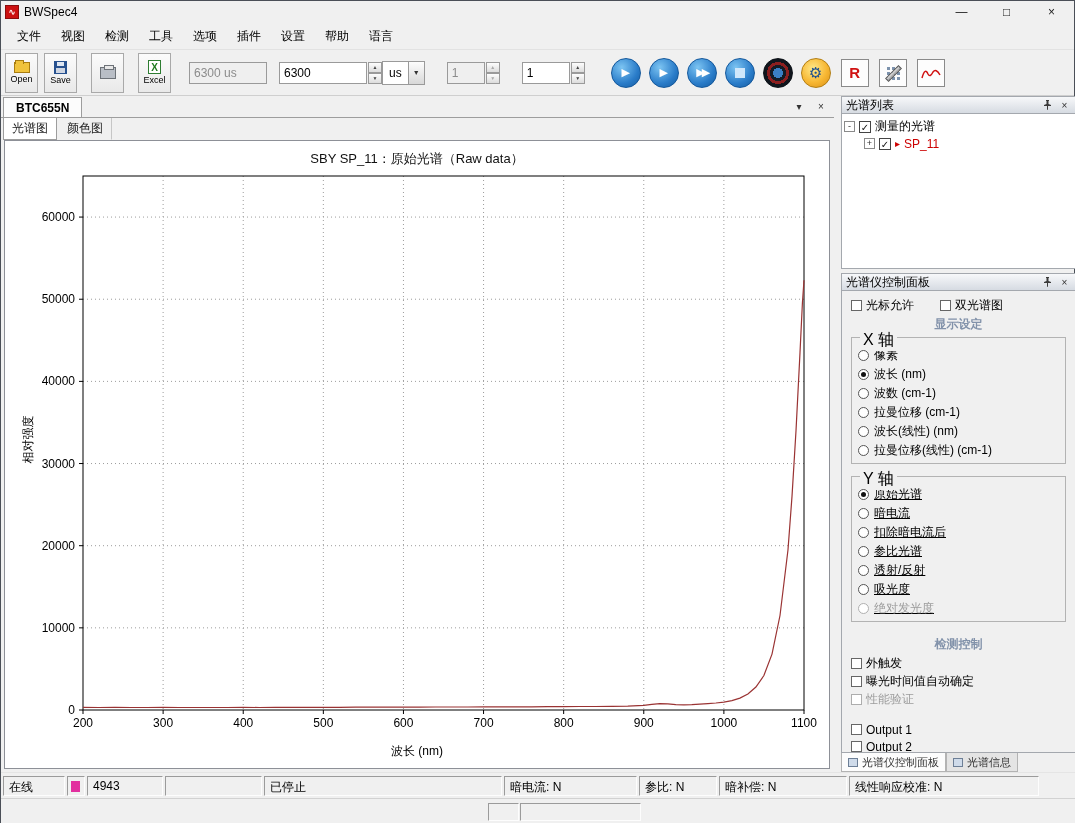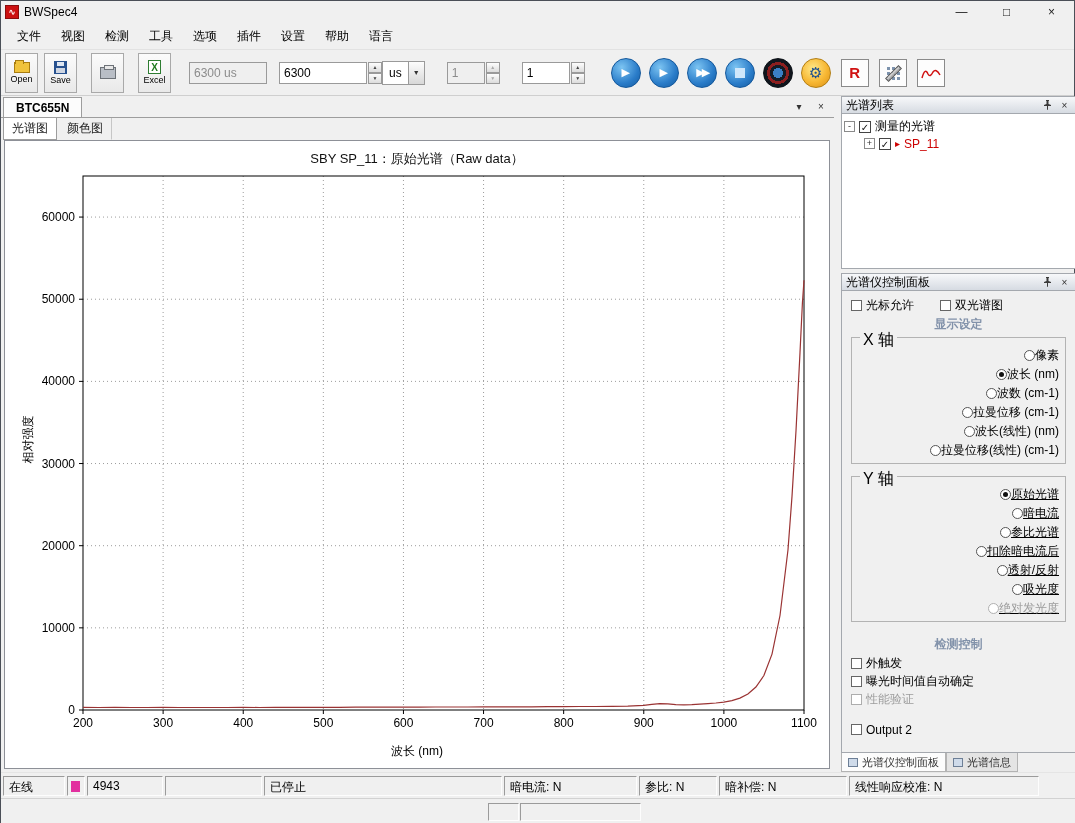--- a/index.html
+++ b/index.html
@@ -86,21 +86,21 @@
   .cp-row-top { display:flex; gap:26px; height:18px; align-items:center; }
   .cp-check { display:flex; align-items:center; gap:4px; font-size:12px; }
   .cp-check .cb2 { width:11px; height:11px; border:1px solid #666; background:#fff; flex:0 0 auto; }
   .cp-check.disabled { color:#9c9c9c; }
   .cp-check.disabled .cb2 { border-color:#adadad; }
   .cp-heading { text-align:center; color:#8292aa; font-weight:bold; font-size:12px; height:16px; }
   .h1 { margin-top:2px; } .h2 { margin-top:14px; }
   .groupbox { position:relative; border:1px solid #b3b3b3; padding:8px 6px 3px; margin-top:5px; }
   .groupbox .legend { position:absolute; top:-8px; left:8px; background:#f0f0f0; padding:0 3px; font-size:16px; }
   .gb-y { margin-top:12px;text-decoration:underline; }
-  .radio-row { display:flex; align-items:center; height:19px; font-size:12px;justify-content:flex-end; }
+  .radio-row { display:flex; align-items:center; gap:5px; height:19px; font-size:12px; }
   .radio { width:11px; height:11px; border:1px solid #555; border-radius:50%; background:#fff; position:relative; flex:0 0 auto; }
   .radio-row.checked .radio::after { content:""; position:absolute; top:2px; left:2px; width:5px; height:5px; border-radius:50%; background:#111; }
   .radio-row.disabled { color:#9c9c9c; }
   .radio-row.disabled .radio { border-color:#b0b0b0; }
   .det-list { margin-top:2px; }
   .det-list .cp-check { height:18px; }
   .out-list { margin-top:13px; }
   .out-list .cp-check { height:17px; }
   .cp-tabs { position:absolute; left:0; right:0; bottom:0; height:19px; display:flex; background:#f0f0f0; align-items:stretch; }
   .cp-tab { display:flex; align-items:center; gap:4px; padding:0 6px; font-size:11px; color:#333; border:1px solid #b3b3b3; border-top:none; background:#e4e4e4; }
@@ -389,28 +389,28 @@
           <div class="radio-row checked">
                 <span class="radio"></span>
                 <span>原始光谱</span>
               </div>
               <div class="radio-row">
                 <span class="radio"></span>
                 <span>暗电流</span>
               </div>
               <div class="radio-row">
                 <span class="radio"></span>
+                <span>扣除暗电流后</span>
+              </div>
+              <div class="radio-row">
+                <span class="radio"></span>
                 <span>参比光谱</span>
               </div>
               <div class="radio-row">
                 <span class="radio"></span>
-                <span>扣除暗电流后</span>
-              </div>
-              <div class="radio-row">
-                <span class="radio"></span>
                 <span>透射/反射</span>
               </div>
               <div class="radio-row">
                 <span class="radio"></span>
                 <span>吸光度</span>
               </div>
               <div class="radio-row disabled">
                 <span class="radio"></span>
                 <span>绝对发光度</span>
               </div>
@@ -430,20 +430,24 @@
               <span>曝光时间值自动确定</span>
             </div>
             <div class="cp-check disabled">
               <span class="cb2"></span>
               <span>性能验证</span>
             </div>
           </div>
 
         <div class="out-list">
 
+        <div class="cp-check">
+              <span class="cb2"></span>
+              <span>Output 1</span>
+            </div>
             <div class="cp-check">
               <span class="cb2"></span>
               <span>Output 2</span>
             </div>
           </div>
       </div>
 
       <div class="cp-tabs">
 
       <div class="cp-tab selected">

